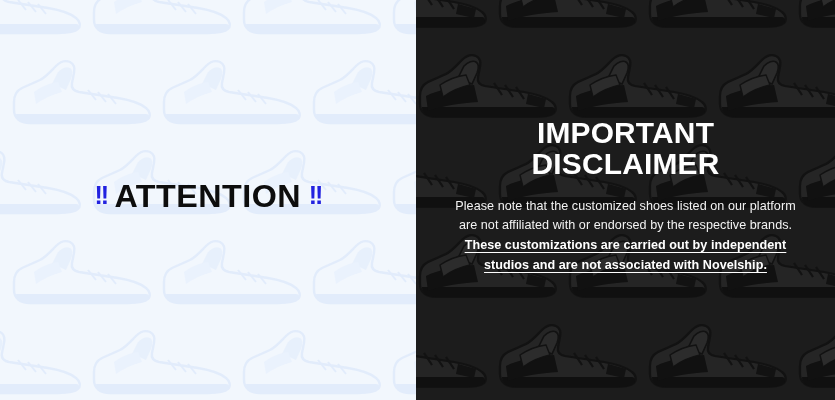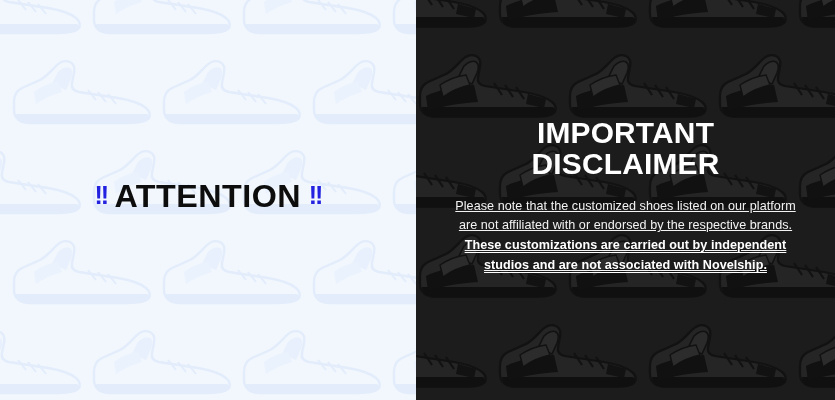--- a/index.html
+++ b/index.html
@@ -122,21 +122,20 @@
     display: block;
   }
 
   .body-right {
     font-size: 12.6px;
     line-height: 1.58;
     color: #f3f3f3;
     font-weight: 400;
     margin: 8px;
     letter-spacing: 0.05px;
-    text-decoration: underline;
   }
   .body-right .emph {
     font-weight: 700;
     text-decoration: underline;
     text-underline-offset: 2.5px;
     text-decoration-thickness: 1.4px;
     color: #ffffff;
   }
 </style>
 </head>

